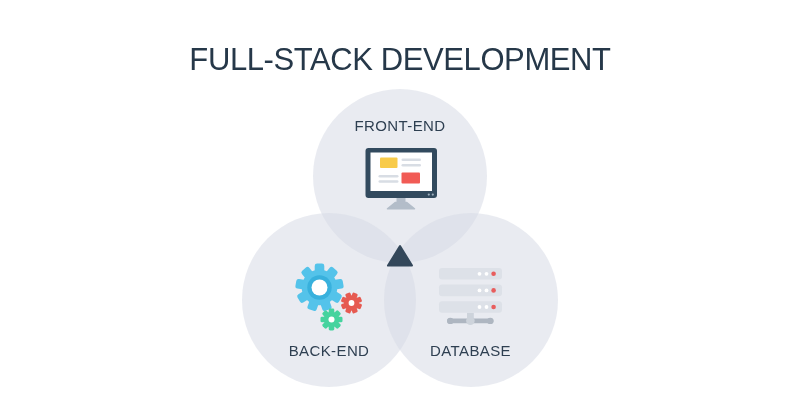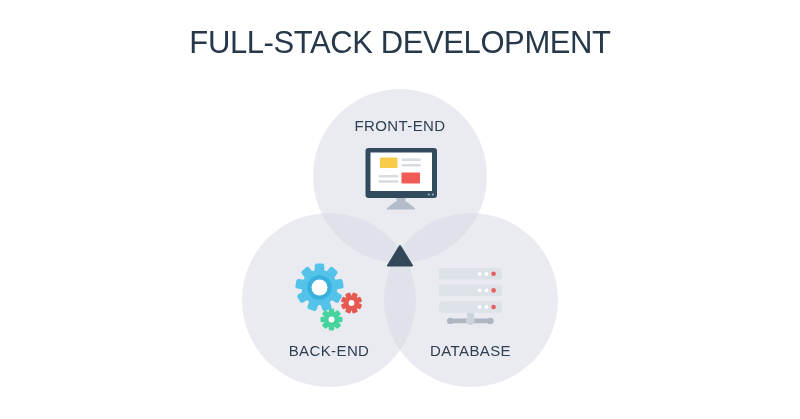--- a/index.html
+++ b/index.html
@@ -10,21 +10,21 @@
   .stage {
     position: relative;
     width: 800px;
     height: 419px;
     background: #ffffff;
     overflow: hidden;
     font-family: "Liberation Sans", "DejaVu Sans", sans-serif;
   }
   h1.title {
     position: absolute;
-    top: 25px;
+    top: 42px;
     left: 0;
     width: 100%;
     margin: 0;
     text-align: center;
     font-size: 31px;
     font-weight: 400;
     letter-spacing: -0.4px;
     color: #263849;
     line-height: 36px;
   }

